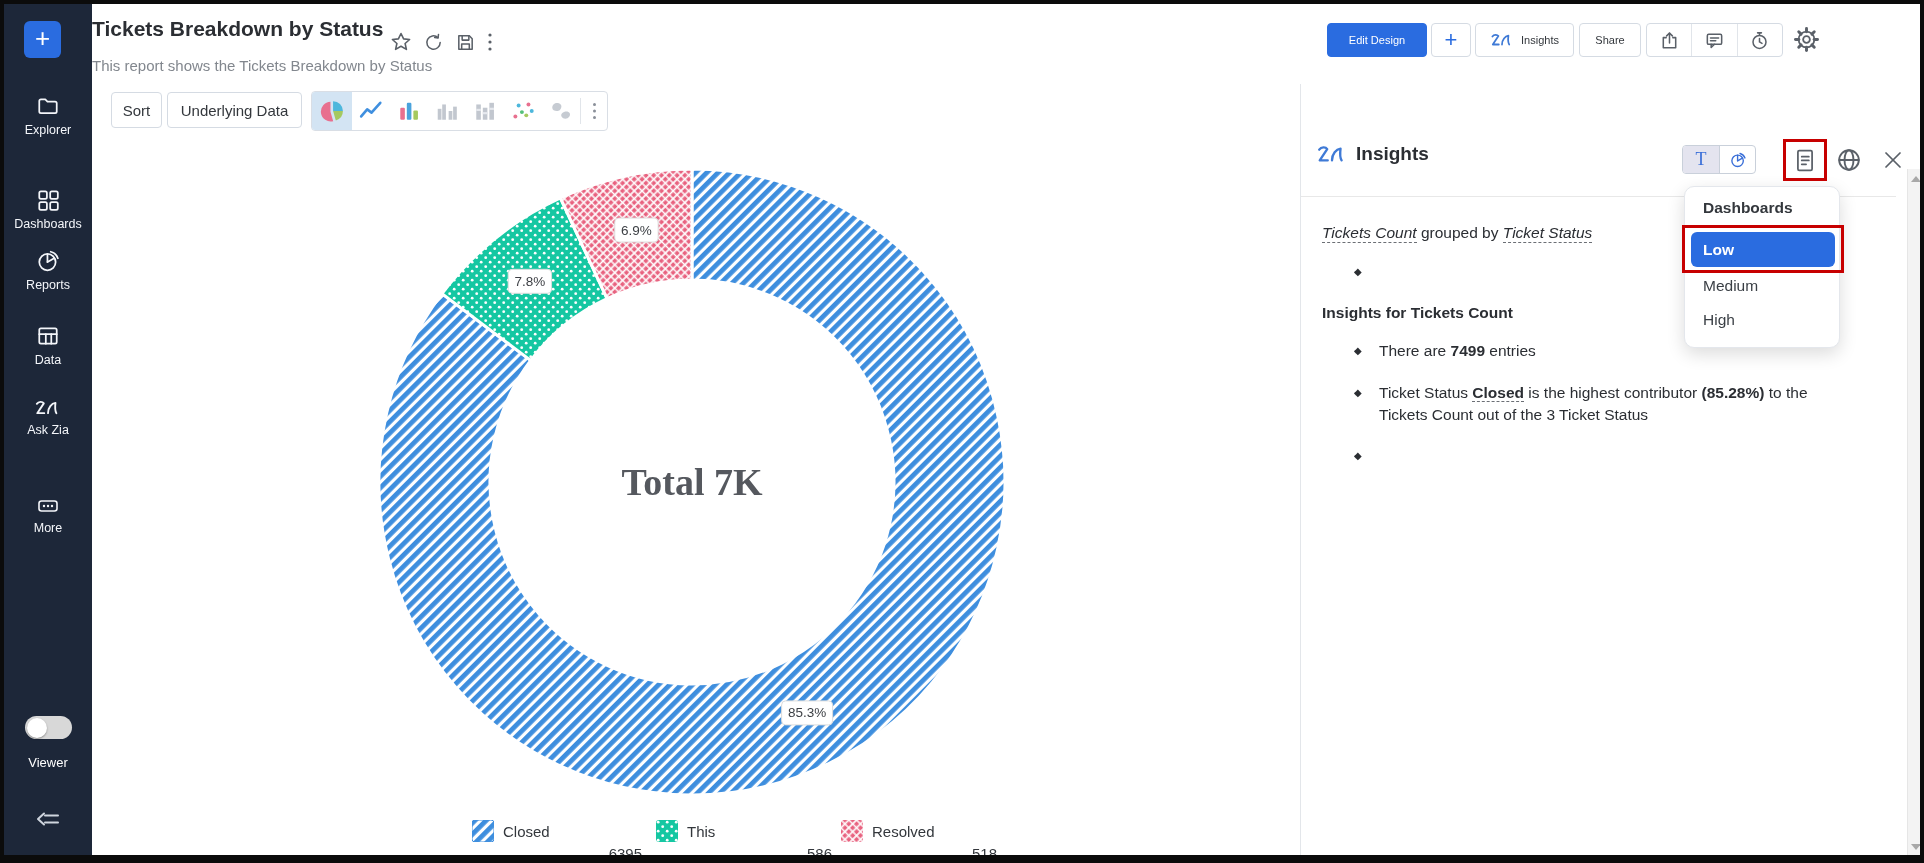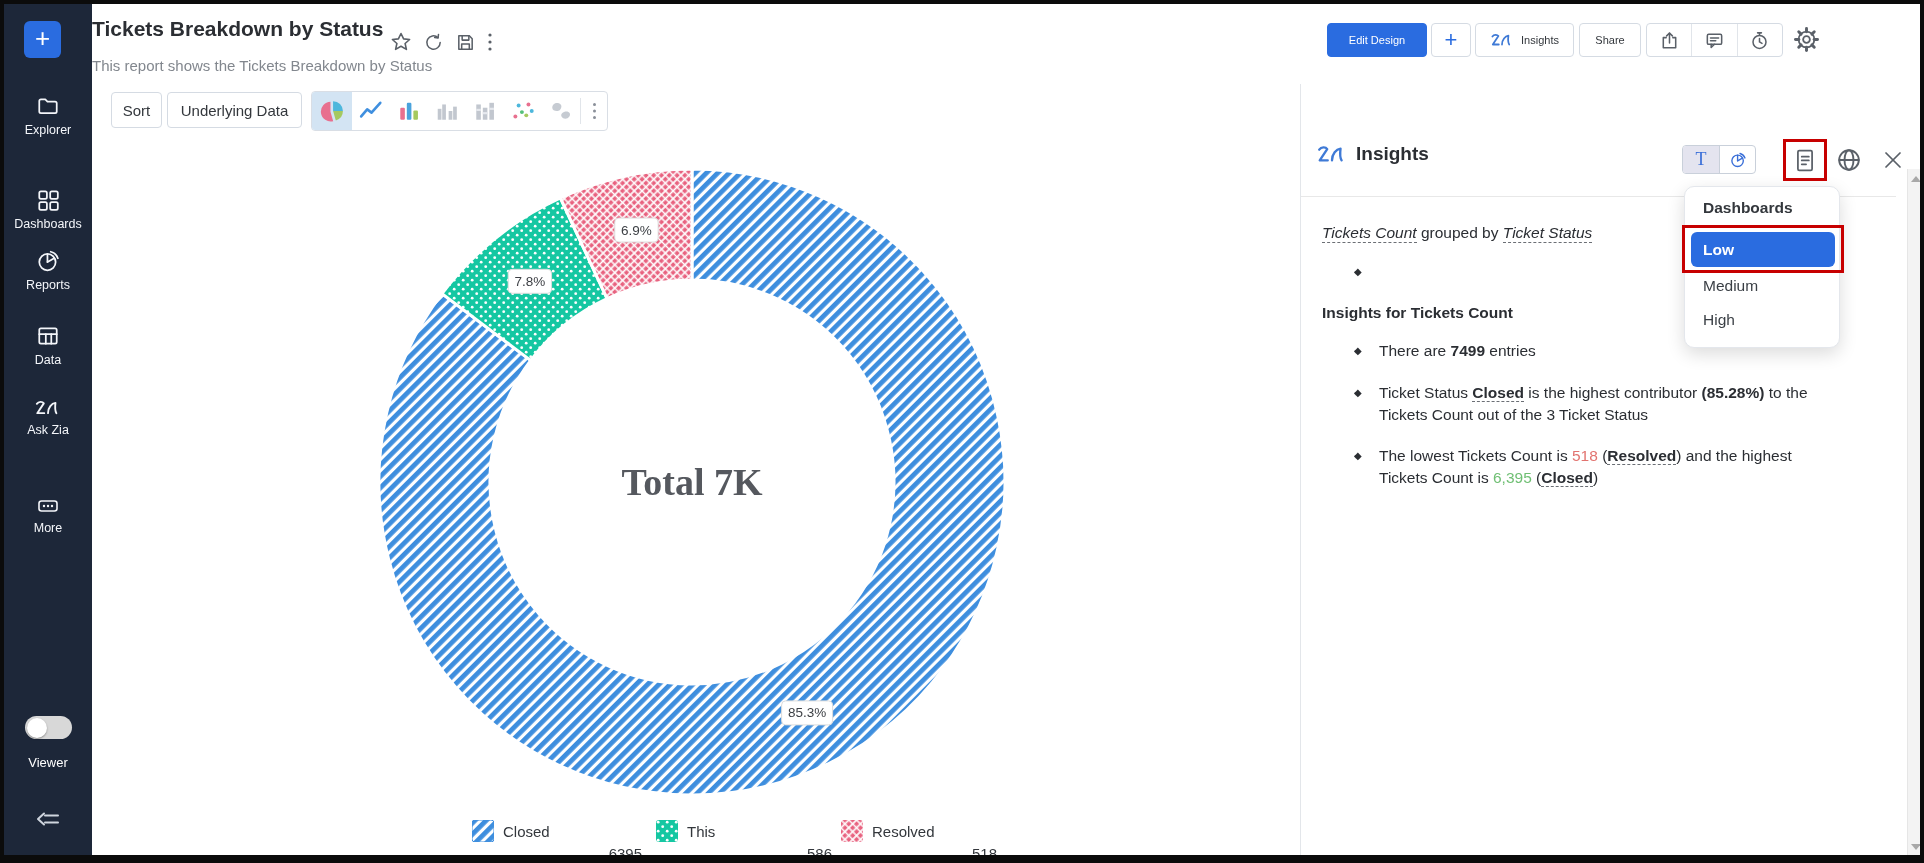--- a/index.html
+++ b/index.html
@@ -478,21 +478,20 @@
     <span class="bc"><span>There are </span><b>7499</b><span> entries</span></span>
   </div>
 
   <div class="ins-text bullet-row" style="top:378px">
     <span class="mk">◆</span>
     <span class="bc"><span>Ticket Status </span><span class="bold-link">Closed</span><span> is the highest contributor </span><b>(85.28%)</b><span> to the Tickets Count out of the 3 Ticket Status</span></span>
   </div>
 
   <div class="ins-text bullet-row" style="top:441px">
     <span class="mk">◆</span>
-    <span class="bc"><span>The lowest Tickets Count is </span><span class="lowv">518</span><span> (</span><span class="bold-link">Resolved</span><span>) and the highest Tickets Count is </span><span class="highv">6,395</span><span> (</span><span class="bold-link">Closed</span><span>)</span></span>
   </div>
 
   <div class="dropdown">
     <div class="dd-head">Dashboards</div>
     <div class="dd-sel">Low</div>
     <div class="red-box" style="left:-3px;top:38px;width:162px;height:48px"></div>
     <div class="dd-item" style="top:90px">Medium</div>
     <div class="dd-item" style="top:124px">High</div>
   </div>
 

